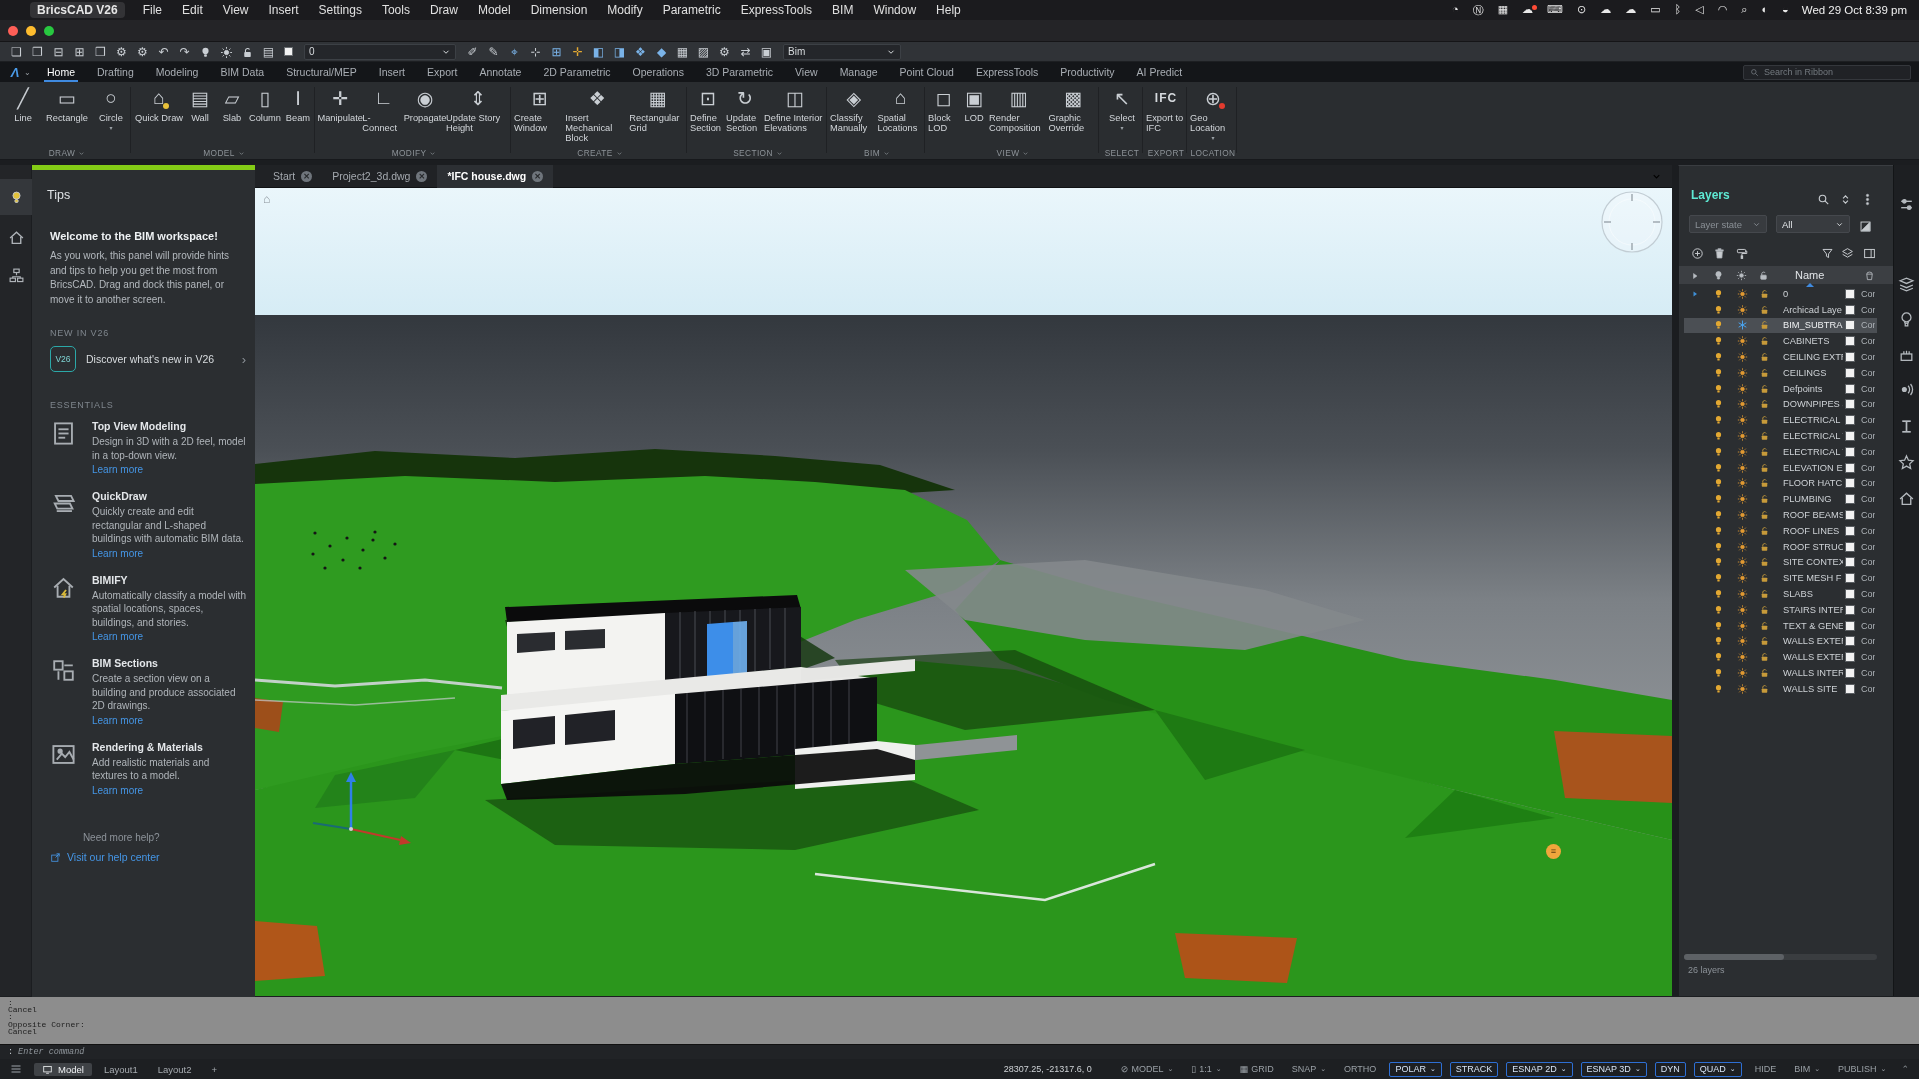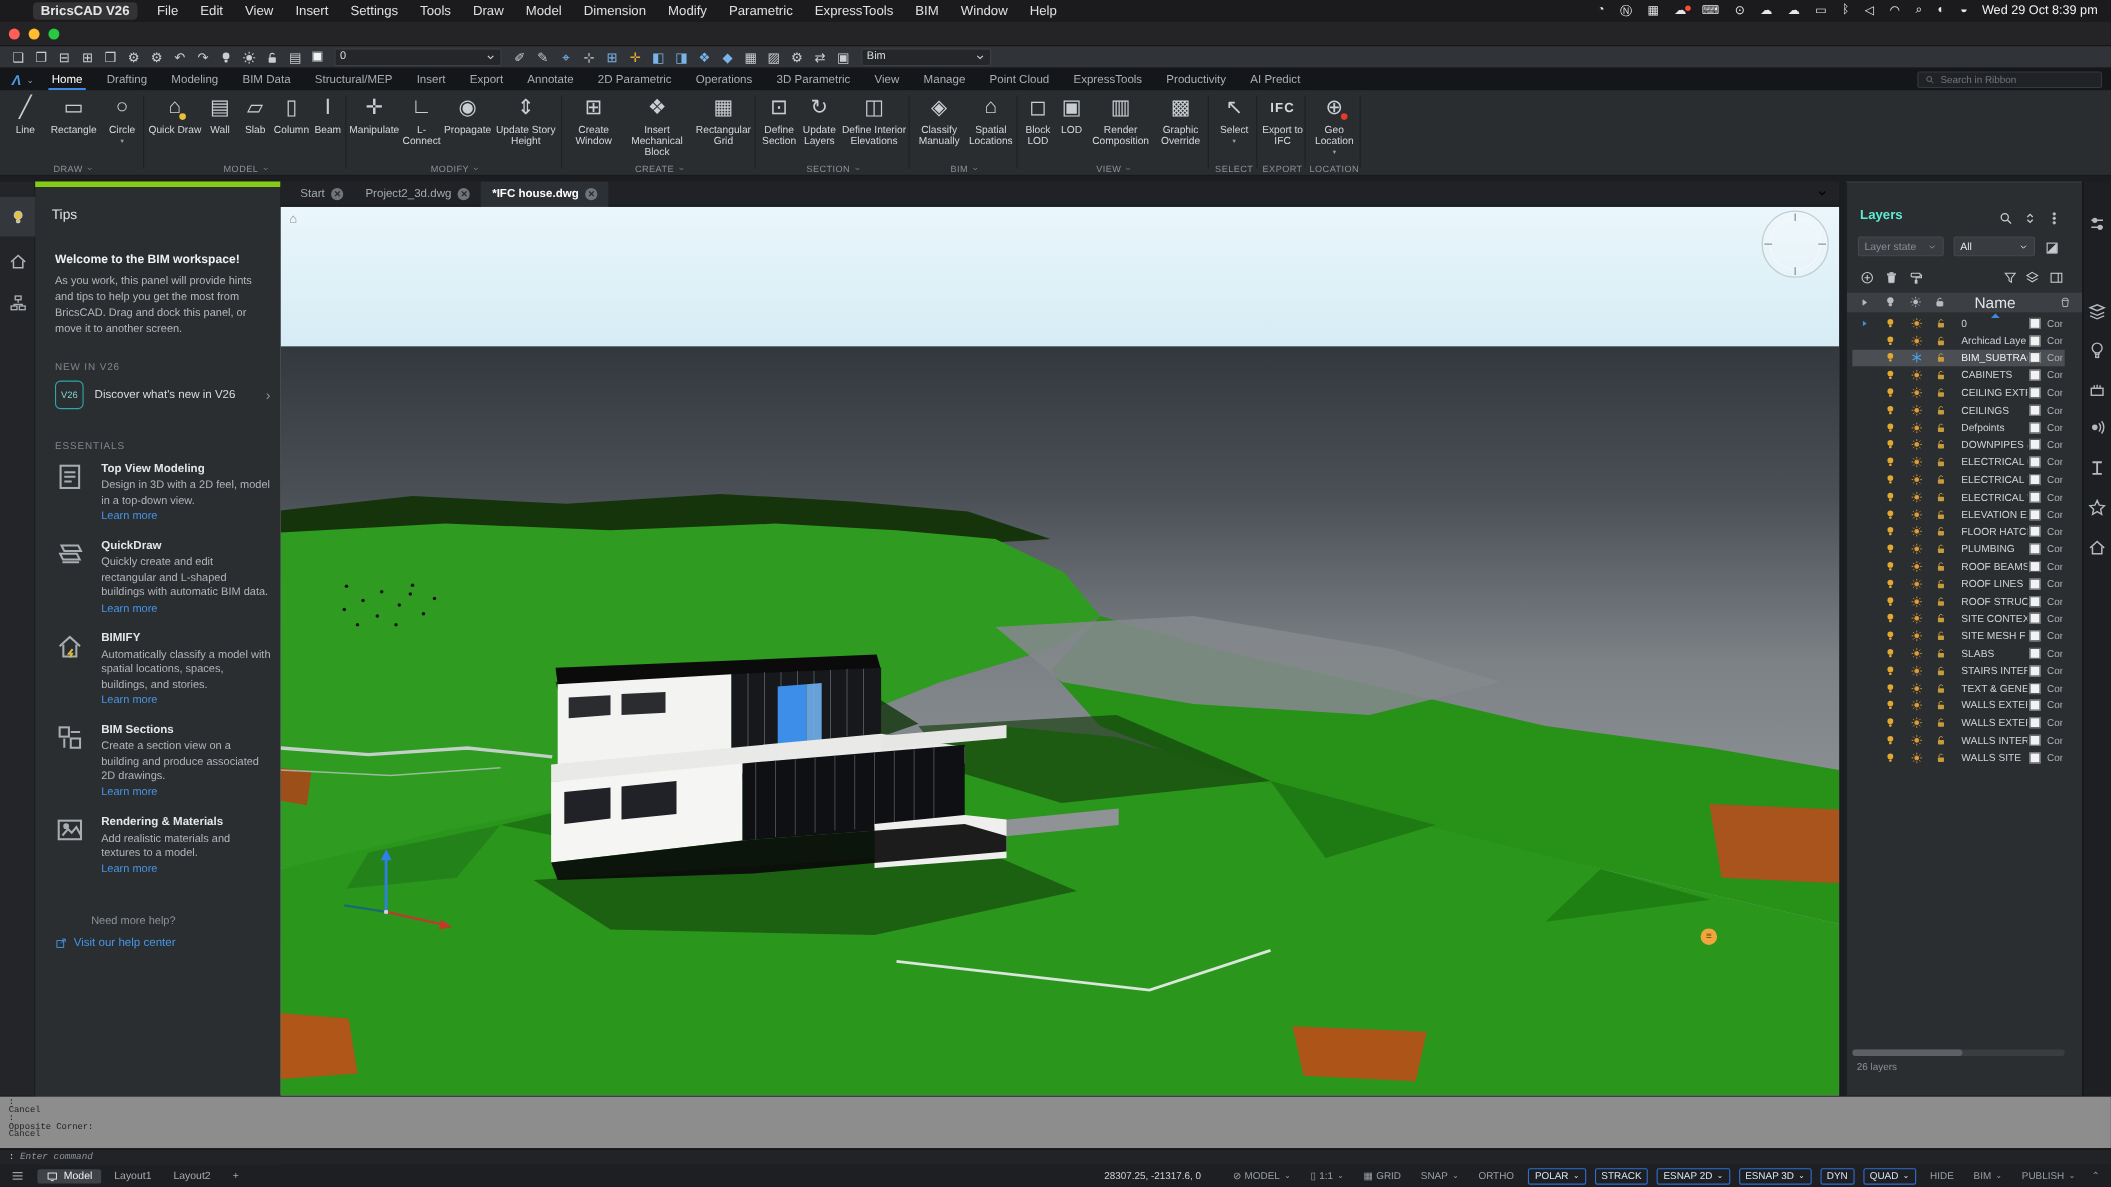--- a/index.html
+++ b/index.html
@@ -49,21 +49,21 @@
   .ribsearch svg { width:9px; height:9px; stroke:#73797f; }
 
   
   .ribbon { position:absolute; left:0; top:82px; width:1919px; height:78px; background:#2a2d30; border-bottom:1px solid #17191c; }
   .rgroup { position:absolute; top:0; height:78px; }
   .rbtns { position:absolute; left:0; right:0; top:3px; display:flex; justify-content:space-around; align-items:flex-start; }
   .rbtn { display:flex; flex-direction:column; align-items:center; max-width:64px; min-width:30px; }
   .rbtn .rico { position:relative; height:26px; display:flex; align-items:center; justify-content:center; font-size:19px; color:#c9ced3; }
   .rbtn .rico.ifc { font-size:12px; font-weight:bold; letter-spacing:1px; color:#d5d9dd; }
   .rbtn .rico .acc { position:absolute; right:-4px; bottom:2px; width:6px; height:6px; border-radius:50%; }
-  .rbtn .rlabel { font-size:9.3px; line-height:10px; color:#d3d7db; text-align:center; margin-top:2px; }
+  .rbtn .rlabel { font-size:9.3px; line-height:10px; color:#d3d7db; text-align:left; margin-top:2px; }
   .rbtn .rsub { font-size:6px; color:#9aa0a6; margin-top:1px; }
   .glabel { position:absolute; left:0; right:0; bottom:2px; text-align:center; font-size:8.3px; color:#8d9398;
     letter-spacing:.4px; display:flex; justify-content:center; align-items:center; gap:3px; }
   .glabel svg { width:7px; height:7px; stroke:#8d9398; }
   .rsep { position:absolute; top:5px; height:66px; width:1px; background:#1f2124; }
 
   
   .leftstrip { position:absolute; left:0; top:165px; width:32px; height:831px; background:#232528; border-right:1px solid #1b1d20; }
   .lsitem { position:absolute; left:0; width:32px; height:36px; display:flex; align-items:center; justify-content:center; color:#aeb3b8; }
   .lsitem.active { background:#34373b; }
@@ -116,21 +116,21 @@
   .layers .hic svg { width:13px; height:13px; stroke:#aeb3b8; }
   .lcombo { position:absolute; height:18px; background:#383b3f; border:1px solid #45484d; border-radius:2px;
     display:flex; align-items:center; padding:0 5px; font-size:9.5px; }
   .lcombo .cv { flex:1; }
   .lcombo svg { width:9px; height:9px; stroke:#9aa0a6; }
   .lact { position:absolute; top:78px; }
   .lact svg { width:13px; height:13px; stroke:#aeb3b8; }
   .lcolhead { position:absolute; left:0; top:100px; width:215px; height:18px; background:#3c3f43; display:flex; align-items:center; }
   .lcolhead .c { color:#b8bdc2; }
   .lcolhead svg { width:11px; height:11px; stroke:#b8bdc2; }
-  .lcolhead .cname { font-size:14px; color:#e2e5e8; position:relative; }
+  .lcolhead .cname { font-size:11px; color:#e2e5e8; position:relative; }
   .lcolhead .cname::after { content:""; position:absolute; left:50%; margin-left:-4px; bottom:-6px;
     border-left:4px solid transparent; border-right:4px solid transparent; border-bottom:4px solid #3f8ae0; }
   .lrows { position:absolute; left:0; top:120px; width:215px; }
   .lrow { position:relative; height:15.8px; }
   .lrow.selected::before { content:""; position:absolute; left:5px; right:17px; top:0; bottom:0; background:#4b4f54; }
   .lrow > * { position:absolute; top:50%; transform:translateY(-50%); }
   .lrow svg { width:11px; height:11px; display:block; }
   .lrow .xarr { left:12px; display:none; color:#3f8fd6; }
   .lrow.expand .xarr { display:block; }
   .lrow .bulb { left:34px; color:#e2a832; }
@@ -633,21 +633,21 @@
       <div class="rbtn">
         <span class="rico">
             <span class="opt-tx">⊡</span>
           </span>
         <span class="rlabel">Define Section</span>
       </div>
       <div class="rbtn">
         <span class="rico">
             <span class="opt-tx">↻</span>
           </span>
-        <span class="rlabel">Update Layers</span>
+        <span class="rlabel">Update Section</span>
       </div>
       <div class="rbtn">
         <span class="rico">
             <span class="opt-tx">◫</span>
           </span>
         <span class="rlabel">Define Interior Elevations</span>
       </div>
       </div>
     <div class="glabel">
         <span>SECTION</span>

